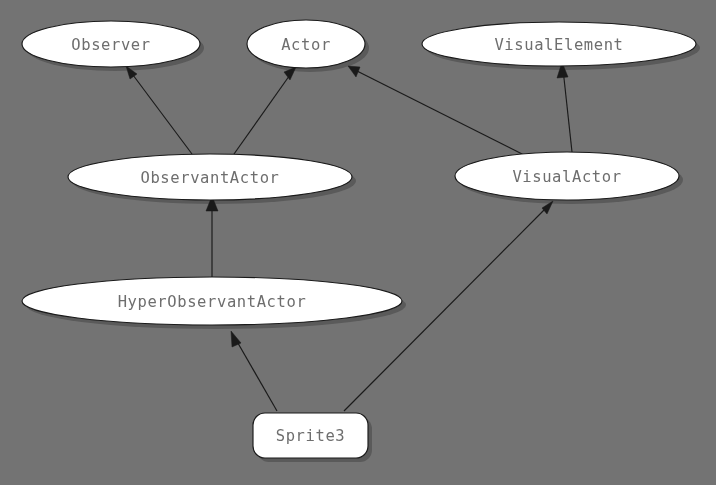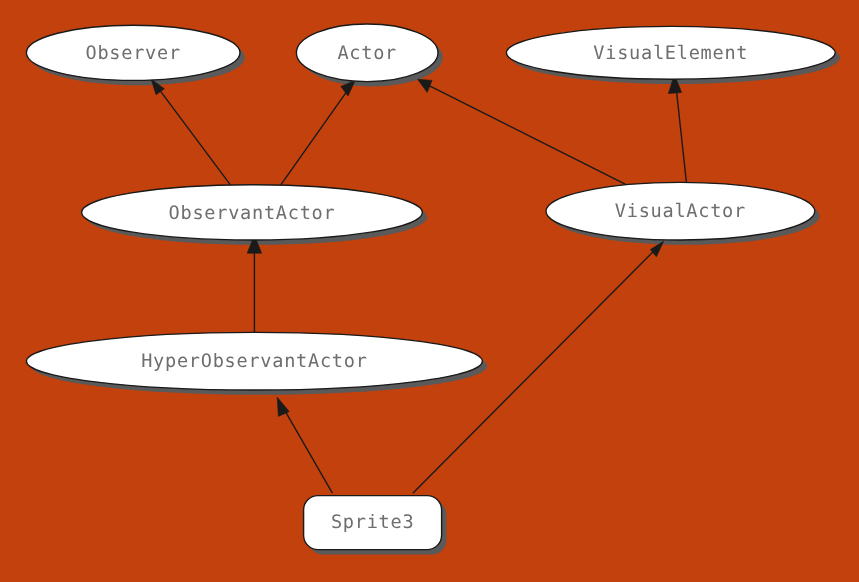--- a/index.html
+++ b/index.html
@@ -8,21 +8,21 @@
     padding: 0;
     background: #ffffff;
   }
   body {
     font-family: "DejaVu Sans Mono", "Liberation Mono", monospace;
   }
   #diagram-root {
     position: relative;
     width: 716px;
     height: 485px;
-    background: #c2410c;
+    background: #737373;
     overflow: hidden;
   }
   #diagram-svg {
     position: absolute;
     top: 0;
     left: 0;
     width: 716px;
     height: 485px;
     display: block;
   }

